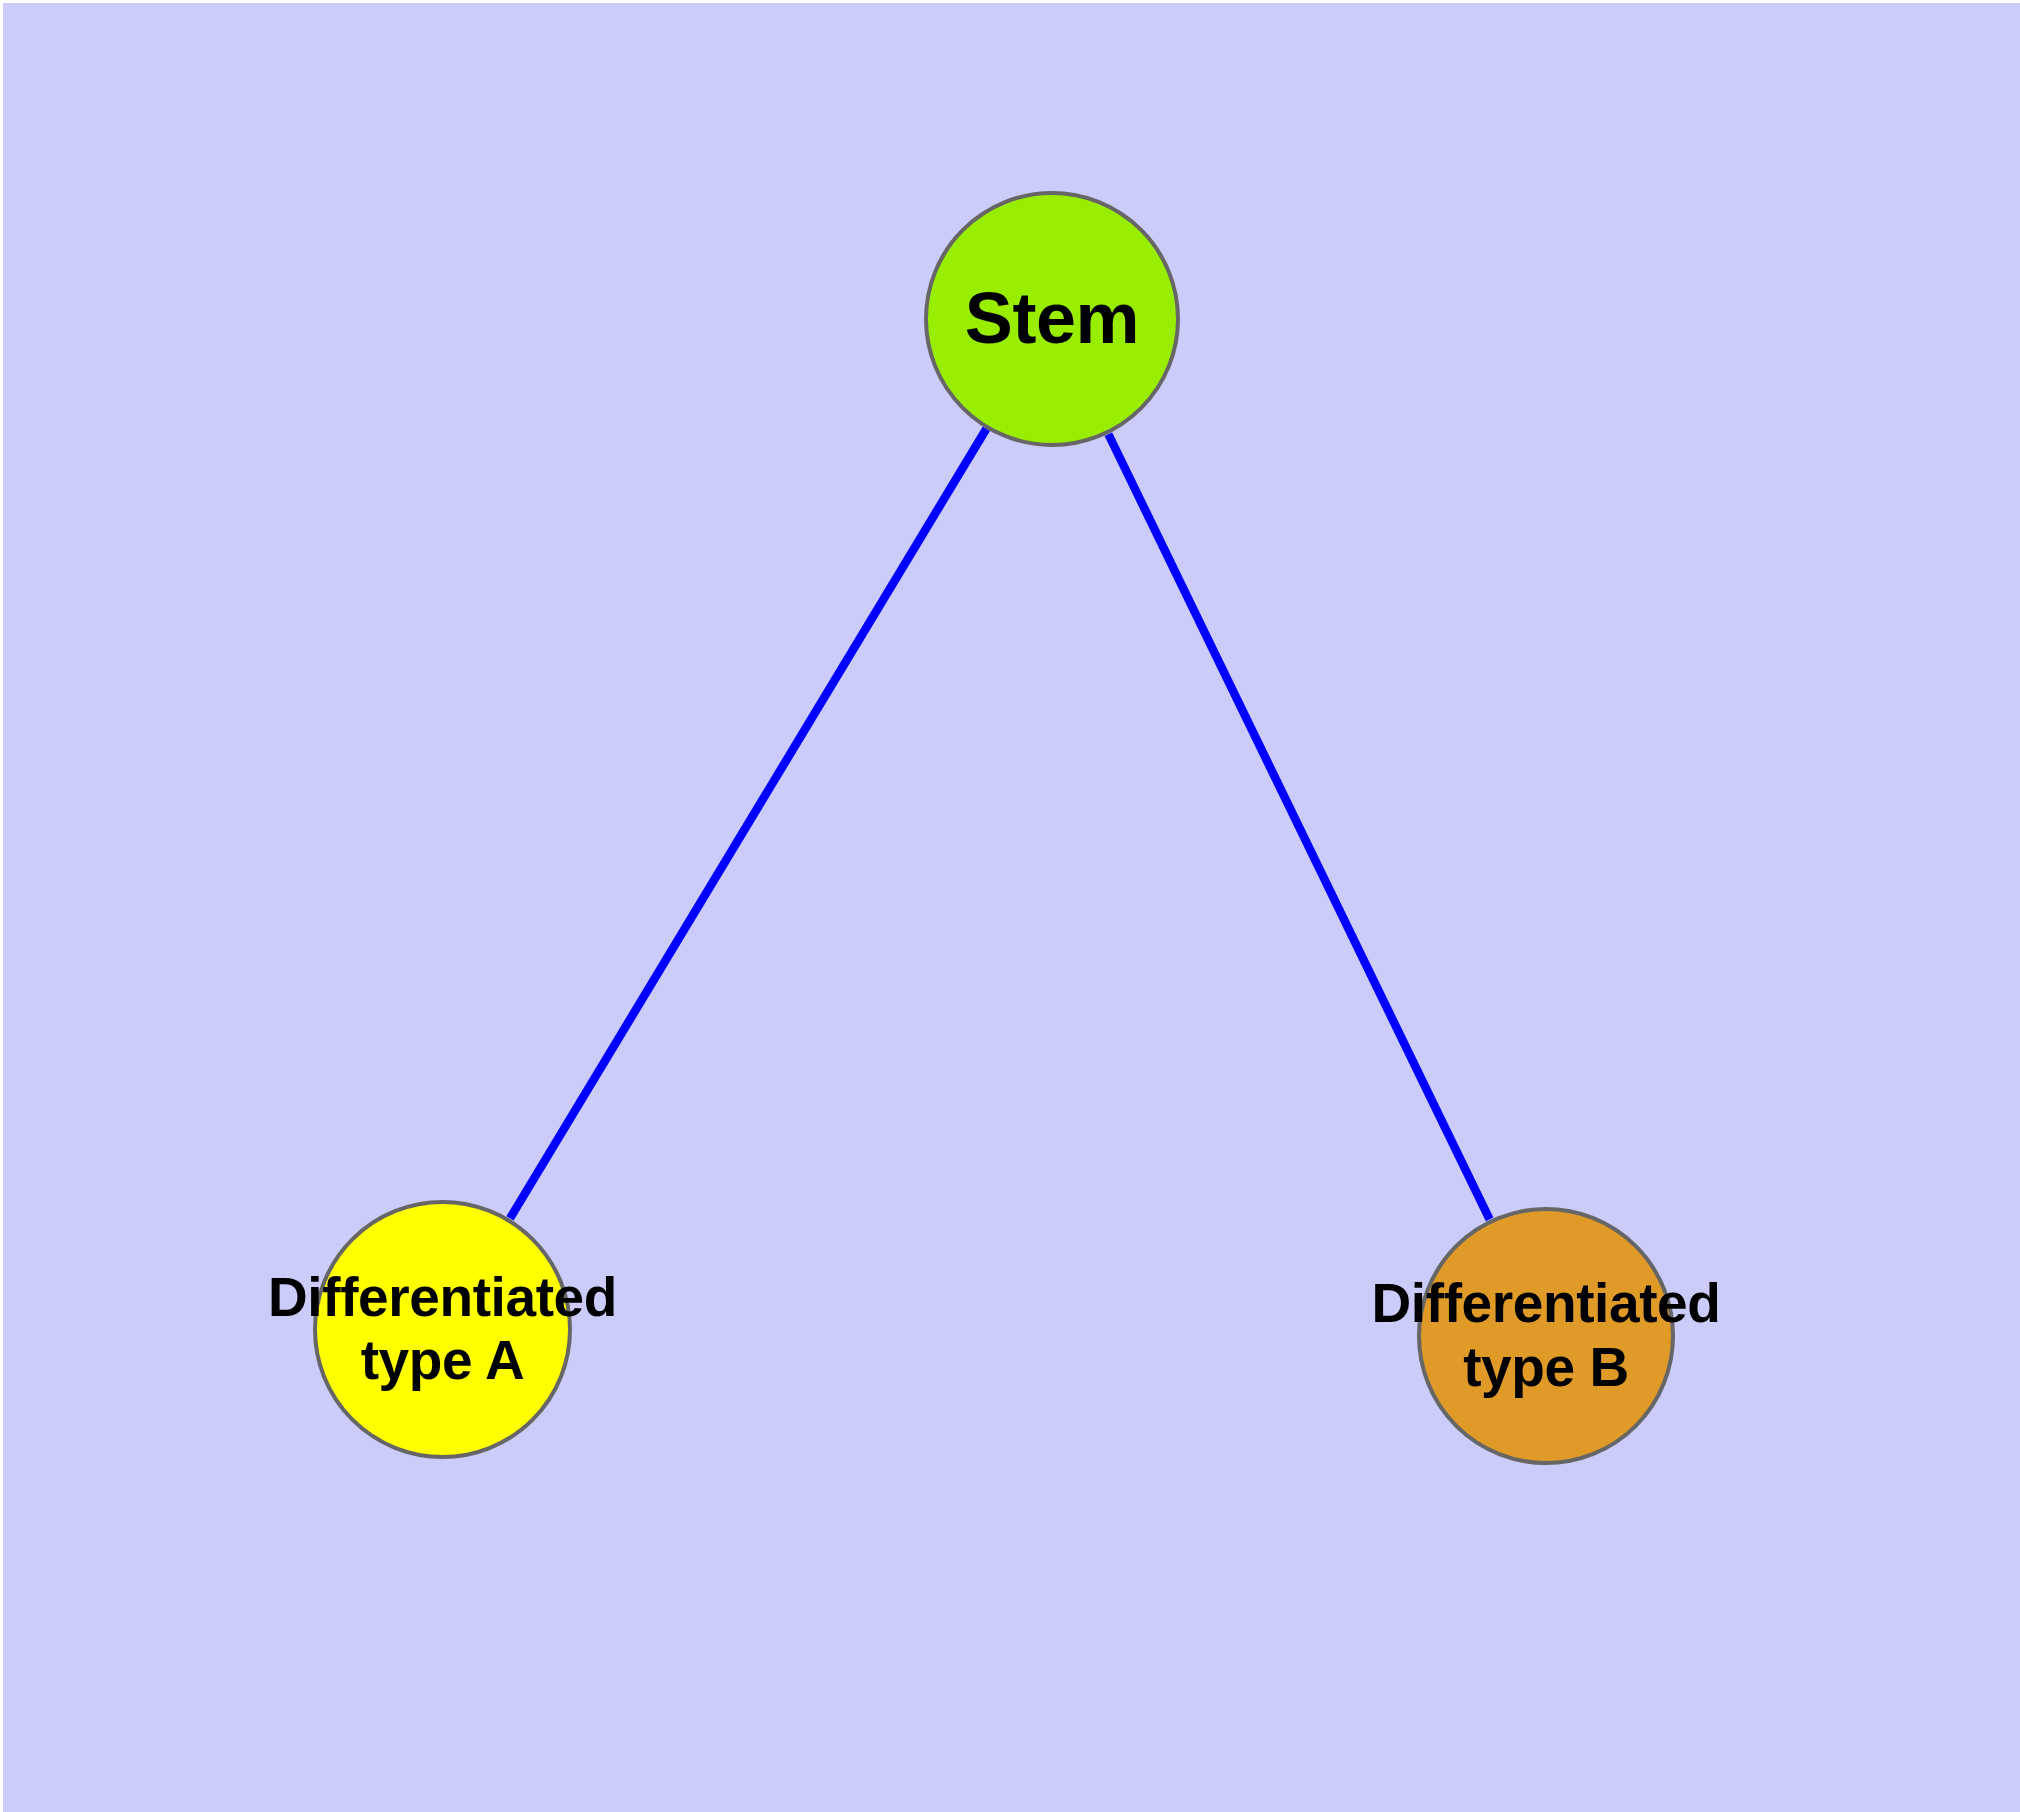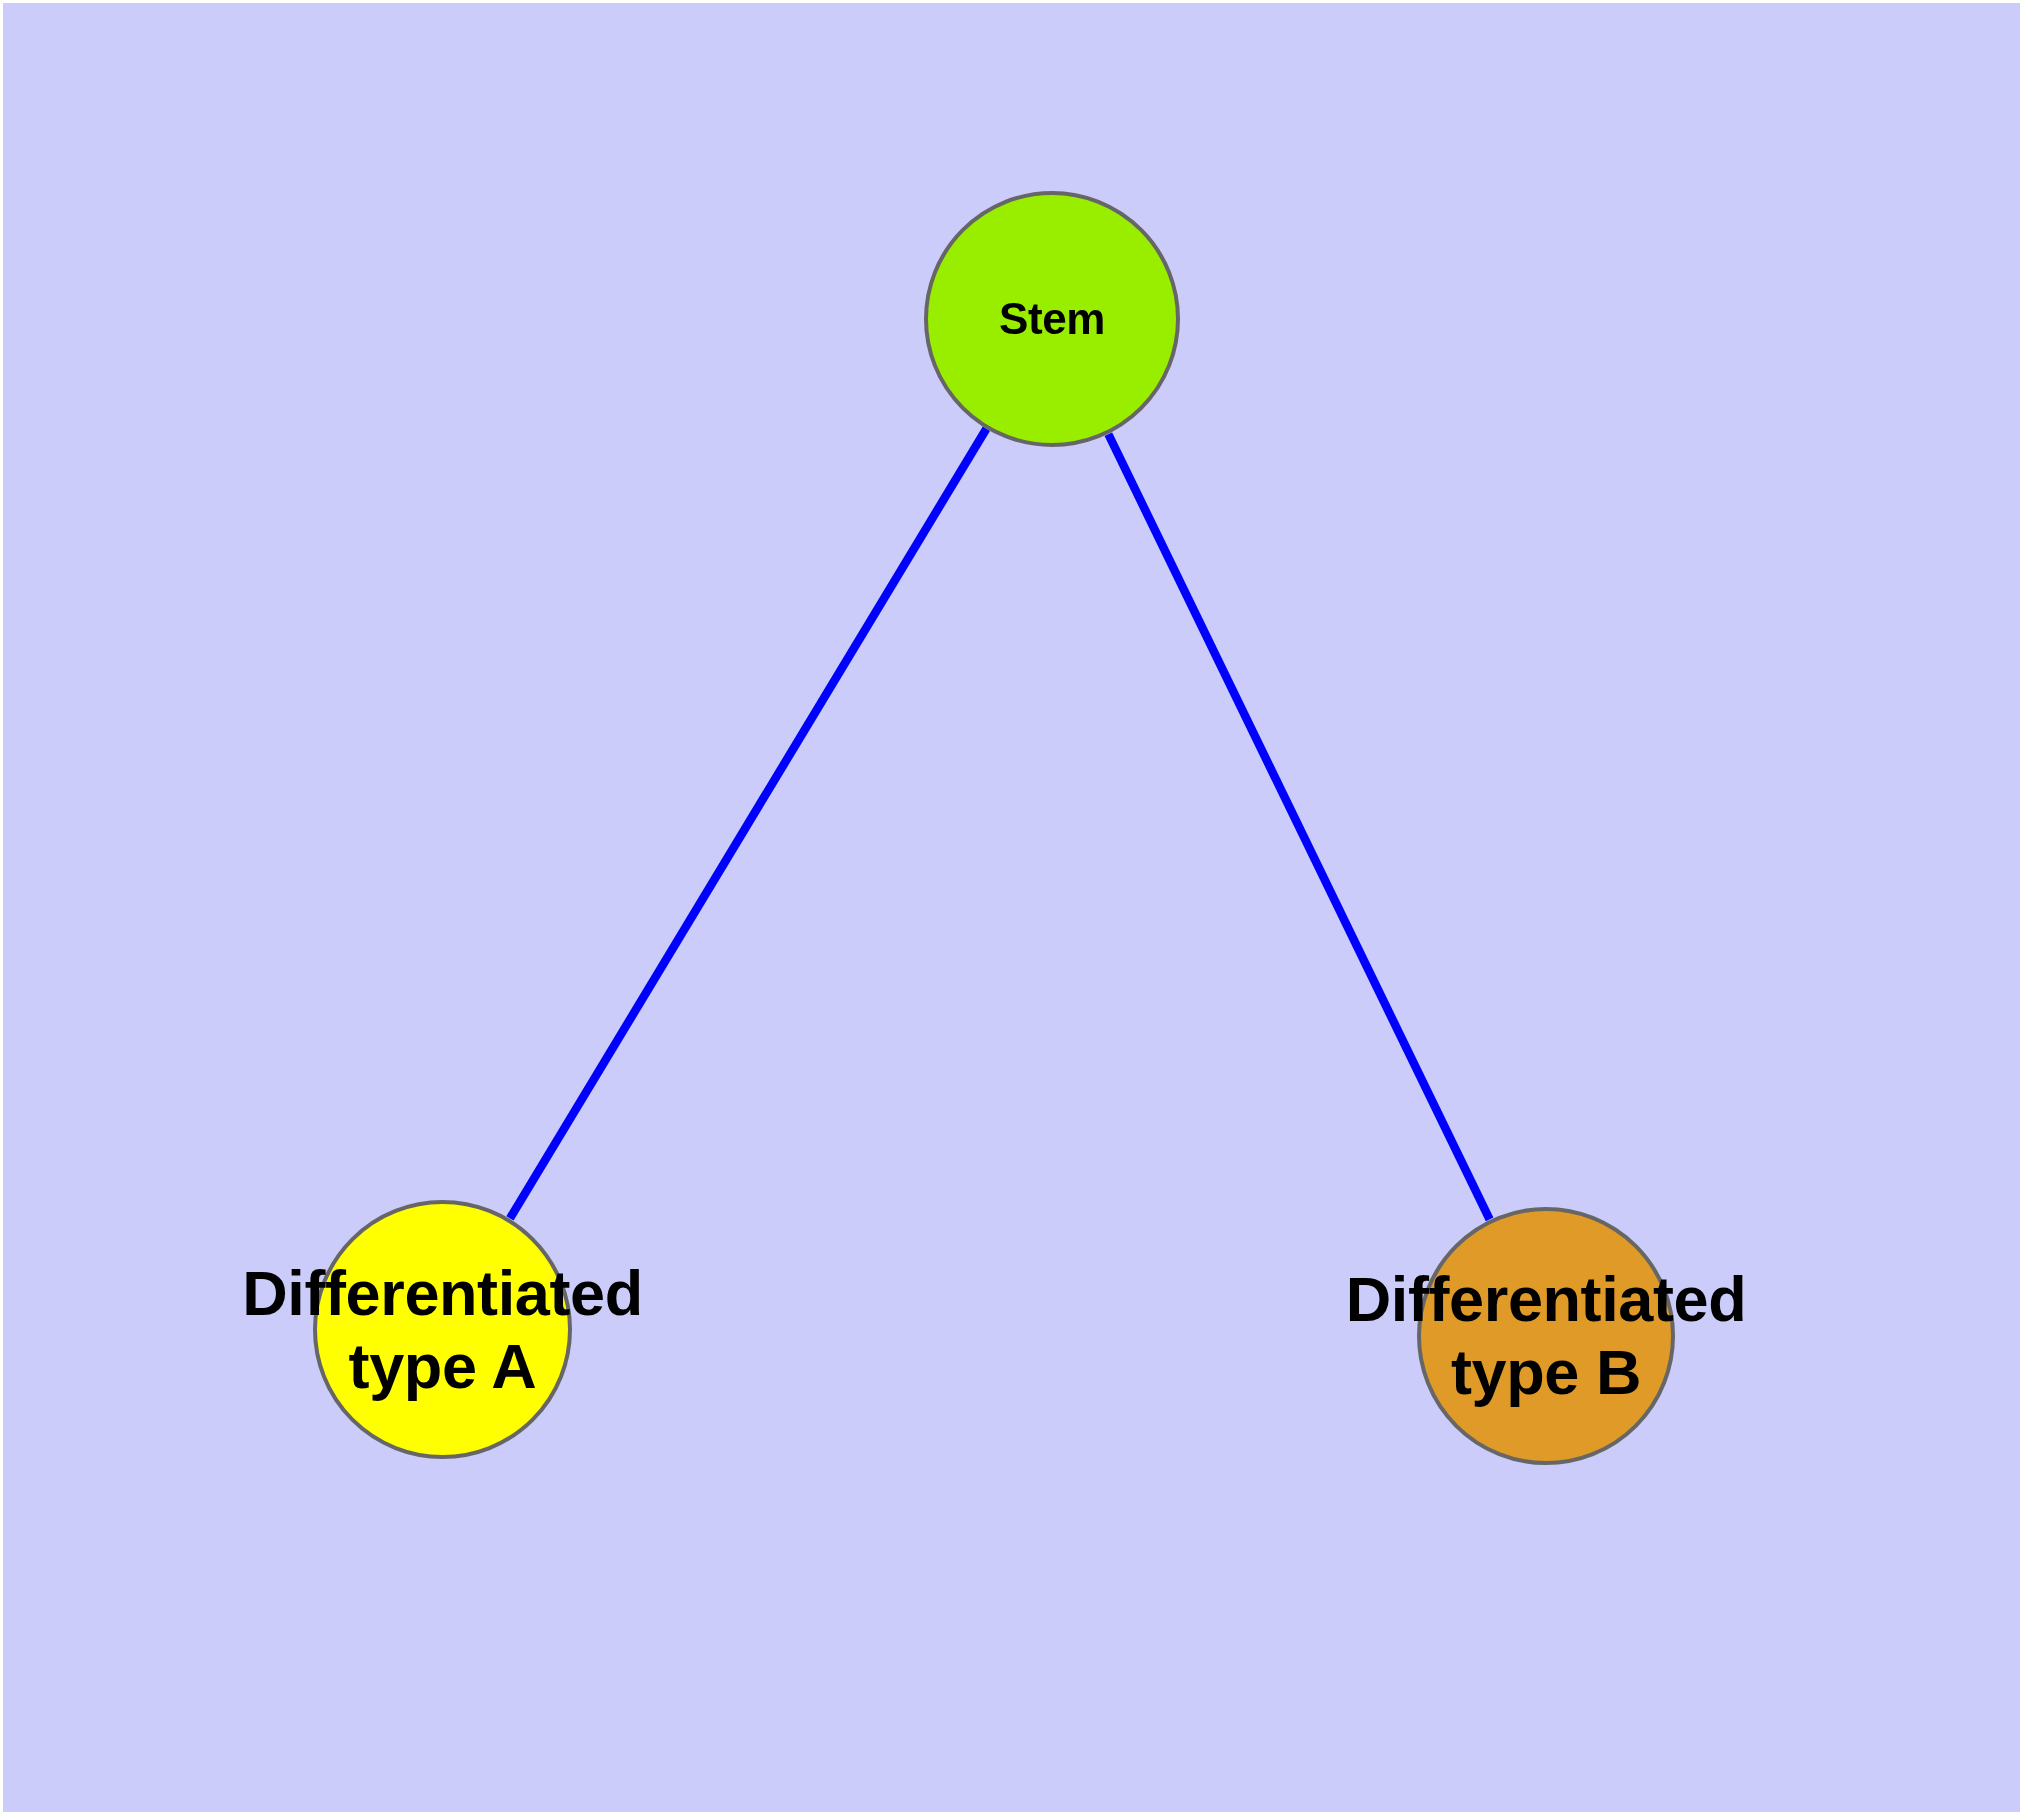--- a/index.html
+++ b/index.html
@@ -40,30 +40,30 @@
   }
 
   .node-label {
     position: absolute;
     left: 50%;
     top: 50%;
     transform: translate(-50%, -50%);
     color: #000000;
     font-family: "Liberation Sans", sans-serif;
     font-weight: bold;
-    font-size: 44px;
+    font-size: 72px;
     line-height: 1.16;
     text-align: center;
     white-space: pre;
     letter-spacing: -0.4px;
     pointer-events: none;
   }
 
   .node-label.two-line {
-    font-size: 63px;
+    font-size: 55px;
   }
 </style>
 </head>
 <body>
 
 <div id="graph-canvas" style="background: rgb(204, 204, 250);">
 
   <svg id="edge-layer" viewBox="0 0 2384 2138" preserveAspectRatio="none">
     <line id="edge-stem-to-a" x1="1160.0082688247028" y1="502.29922609312155" x2="598.0247342372218" y2="1433.9882013758438" stroke="#0000ff" stroke-width="10"></line>
     <line id="edge-stem-to-b" x1="1303.9384475439754" y1="508.842265644719" x2="1753.6248739954685" y2="1435.2581167020048" stroke="#0000ff" stroke-width="10"></line>

